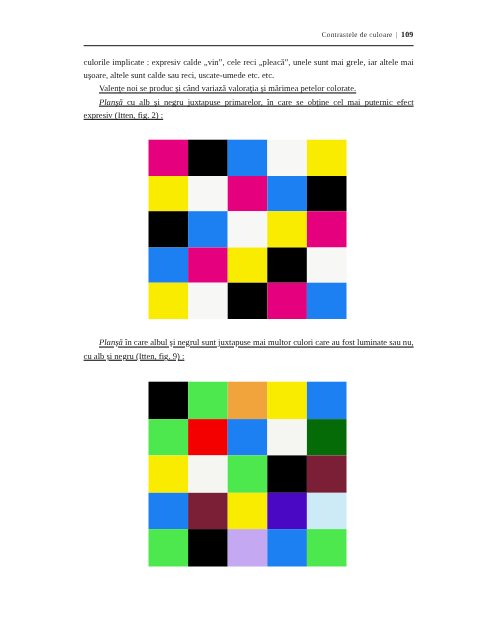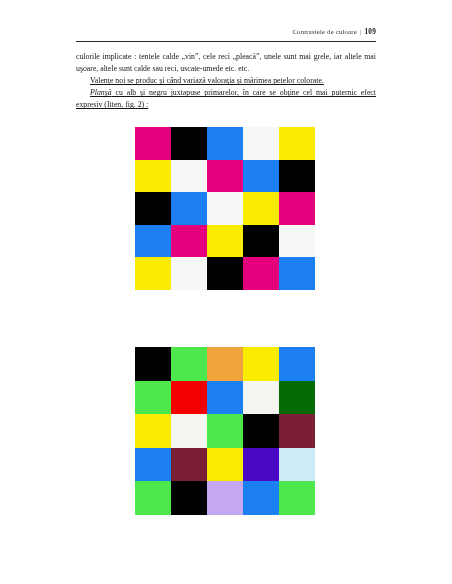--- a/index.html
+++ b/index.html
@@ -114,21 +114,21 @@
 <body>
 
 <div class="page">
 
   <div class="header">
     <span class="hdr-title">Contrastele de culoare</span><span class="hdr-sep">|</span><span class="hdr-page">109</span>
   </div>
   <div class="header-rule"></div>
 
   <div class="textblock tb-1">
-    <p>culorile implicate : tentele calde „vin”, cele reci „pleacă”, unele sunt mai grele, iar altele mai uşoare, altele sunt calde sau reci, uscate-umede etc. etc.</p>
+    <p>culorile implicate : expresiv calde „vin”, cele reci „pleacă”, unele sunt mai grele, iar altele mai uşoare, altele sunt calde sau reci, uscate-umede etc. etc.</p>
     <p class="indent">Valenţe noi se produc şi când variază valoraţia şi mărimea petelor colorate.</p>
     <p class="indent"><em>Planşă</em><span> cu alb şi negru juxtapuse primarelor, în care se obţine cel mai puternic efect expresiv (Itten, fig. 2) :</span></p>
   </div>
 
   <div class="plate plate-1">
       <div class="cell" style="background: rgb(229, 0, 126);"></div>
       <div class="cell" style="background: rgb(0, 0, 0);"></div>
       <div class="cell" style="background: rgb(28, 127, 242);"></div>
       <div class="cell" style="background: rgb(247, 247, 245);"></div>
       <div class="cell" style="background: rgb(250, 236, 0);"></div>
@@ -147,20 +147,23 @@
       <div class="cell" style="background: rgb(250, 236, 0);"></div>
       <div class="cell" style="background: rgb(0, 0, 0);"></div>
       <div class="cell" style="background: rgb(247, 247, 245);"></div>
       <div class="cell" style="background: rgb(250, 236, 0);"></div>
       <div class="cell" style="background: rgb(247, 247, 245);"></div>
       <div class="cell" style="background: rgb(0, 0, 0);"></div>
       <div class="cell" style="background: rgb(229, 0, 126);"></div>
       <div class="cell" style="background: rgb(28, 127, 242);"></div>
     </div>
 
+  <div class="textblock tb-2">
+    <p class="indent"><em>Planşă</em><span> în care albul şi negrul sunt juxtapuse mai multor culori care au fost luminate sau nu, cu alb şi negru (Itten, fig. 9) :</span></p>
+  </div>
 
   <div class="plate plate-2">
       <div class="cell" style="background: rgb(0, 0, 0);"></div>
       <div class="cell" style="background: rgb(77, 232, 77);"></div>
       <div class="cell" style="background: rgb(242, 164, 60);"></div>
       <div class="cell" style="background: rgb(250, 236, 0);"></div>
       <div class="cell" style="background: rgb(28, 127, 242);"></div>
       <div class="cell" style="background: rgb(77, 232, 77);"></div>
       <div class="cell" style="background: rgb(245, 0, 0);"></div>
       <div class="cell" style="background: rgb(28, 127, 242);"></div>

